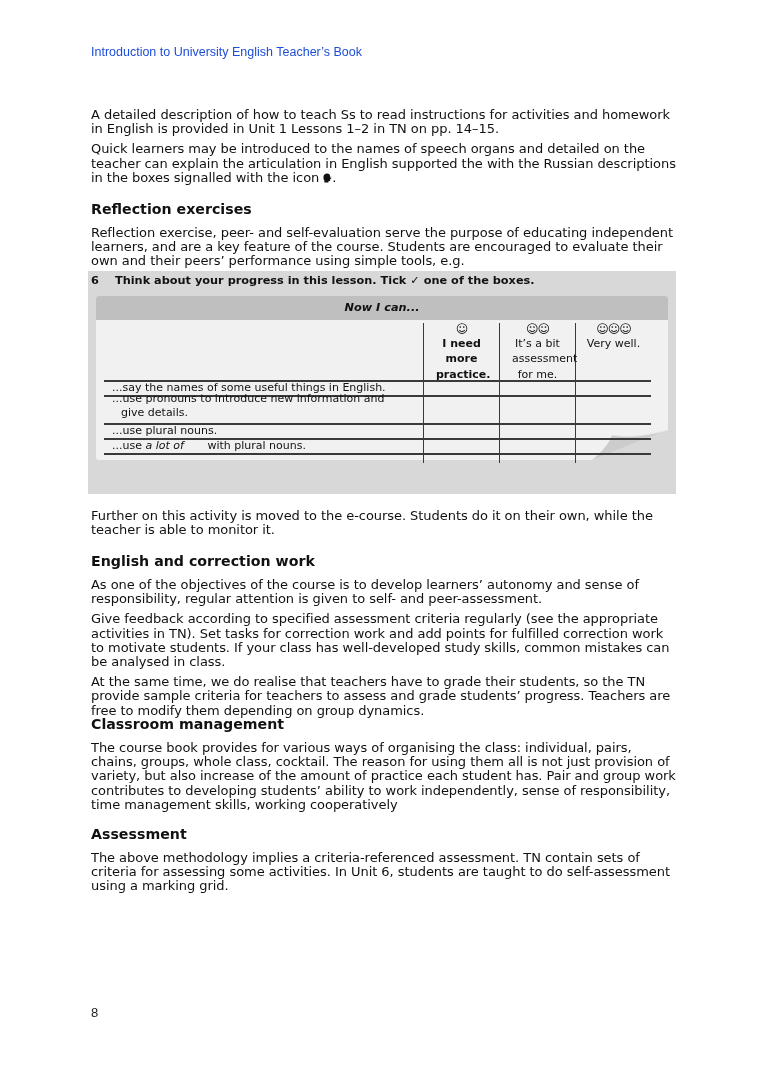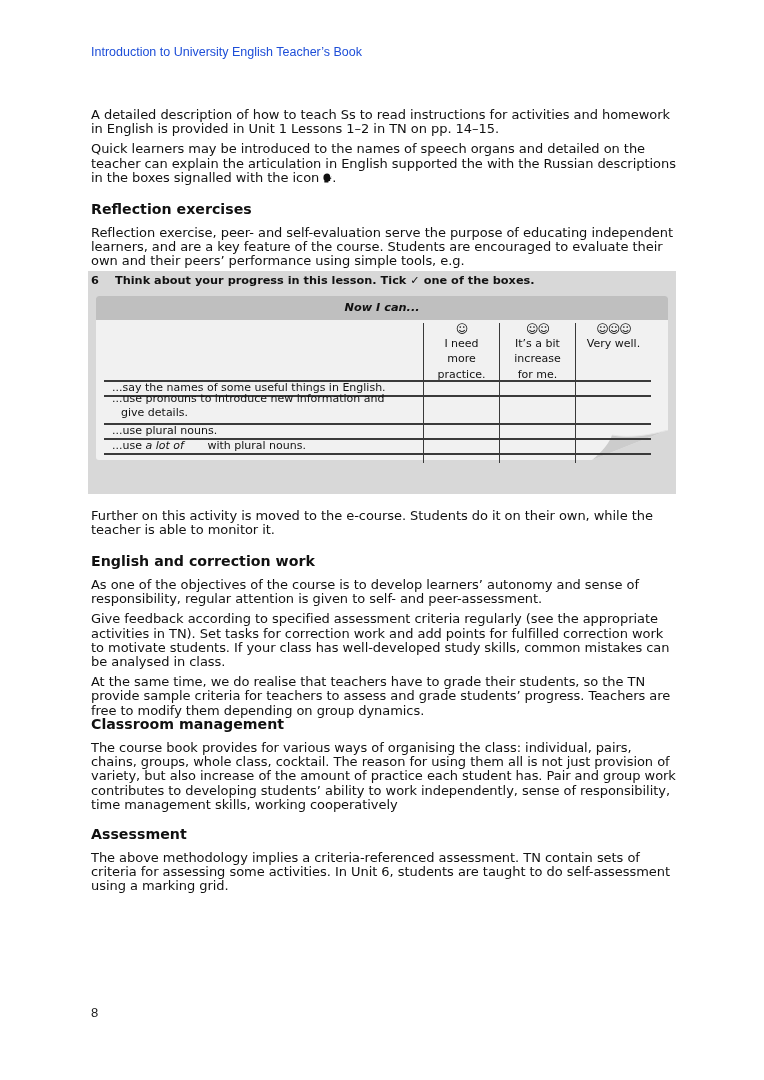--- a/index.html
+++ b/index.html
@@ -99,25 +99,25 @@
 
       <div class="hline" style="left:8px; width:547px; top:84px;"></div>
       <div class="hline" style="left:8px; width:547px; top:99px;"></div>
       <div class="hline" style="left:8px; width:547px; top:127px;"></div>
       <div class="hline" style="left:8px; width:547px; top:142px;"></div>
       <div class="hline" style="left:8px; width:547px; top:157px;"></div>
     </div>
 
     <div class="col-head" style="left:328px; width:75px; top:26px;">
       <span class="smile">☺</span>
-      <span style="display:block; padding:0 12px;">I need more practice.</span>
+      <span style="display:block; padding:0 12px;font-weight:bold;">I need more practice.</span>
     </div>
     <div class="col-head" style="left:404px; width:75px; top:26px;">
       <span class="smile">☺☺</span>
-      <span style="display:block; padding:0 12px;">It’s a bit increase for me.</span>
+      <span style="display:block; padding:0 12px;">It’s a bit assessment for me.</span>
     </div>
     <div class="col-head" style="left:480px; width:75px; top:26px;">
       <span class="smile">☺☺☺</span>
       <span style="display:block;">Very well.</span>
     </div>
 
     <div class="row-label" style="left:16px; top:85px;">
       <span>...say the names of some useful things in English.</span>
     </div>
     <div class="row-label" style="left:16px; top:96px;">

